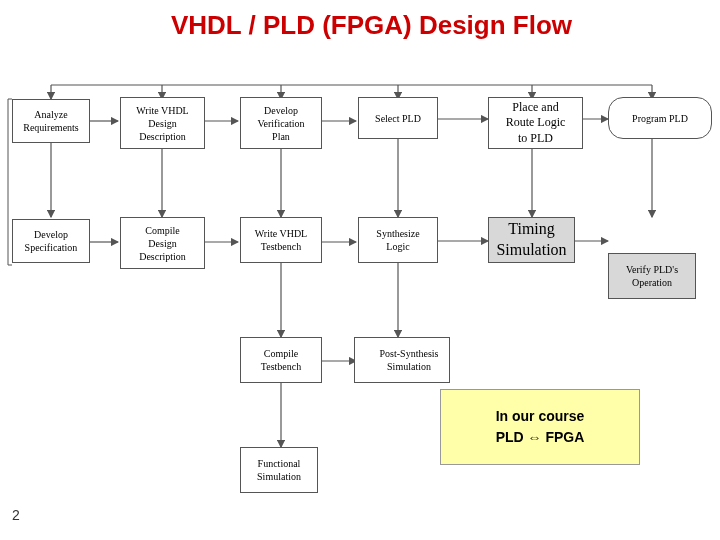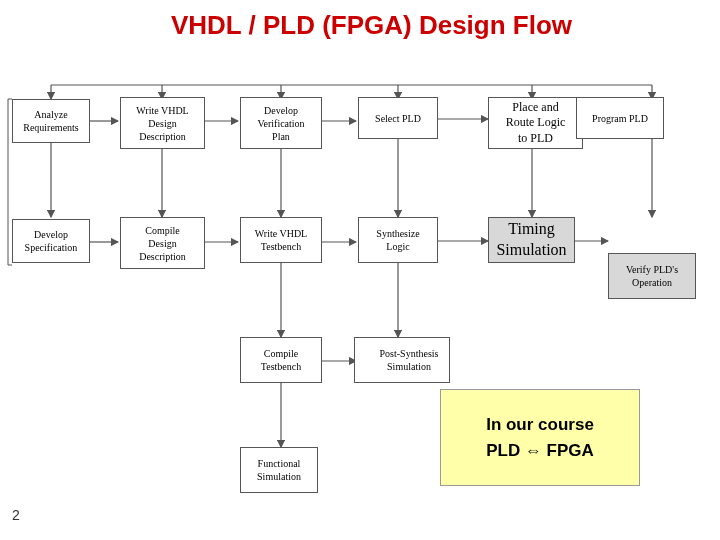--- a/index.html
+++ b/index.html
@@ -54,22 +54,22 @@
       left: 0;
       width: 720px;
       height: 480px;
       pointer-events: none;
     }
 
     .info-box {
       position: absolute;
       background: #ffffaa;
       border: 1px solid #999;
-      padding: 22px 14px;
-      font-size: 17px;
+      padding: 16px 14px;
+      font-size: 14px;
       font-weight: bold;
       text-align: center;
       line-height: 1.5;
     }
 
     .slide-number {
       position: absolute;
       bottom: 6px;
       left: 12px;
       font-size: 14px;
@@ -188,21 +188,21 @@
   </div>
 
   <div class="box" style="left:488px;top:48px;width:95px;height:52px;font-size:12px;">
     Place and<br>Route Logic<br>to PLD
   </div>
 
   <div class="box shaded" style="left:488px;top:168px;width:87px;height:46px;font-size:16px;">
     Timing<br>Simulation
   </div>
 
-  <div class="box" style="left:576px;top:48px;width:88px;height:42px;font-size:10px;">
+  <div class="box" style="left:608px;top:48px;width:104px;height:42px;font-size:10px;border-radius:15px;">
     Program PLD
   </div>
 
   <div class="box shaded" style="left:608px;top:168px;width:88px;height:46px;font-size:10px;margin-top:36px;">
     Verify PLD's<br>Operation
   </div>
 
   <div class="info-box" style="left:440px;top:340px;width:200px;">
     <span>In our course</span><br>
     <span>PLD ⇔ FPGA</span>

